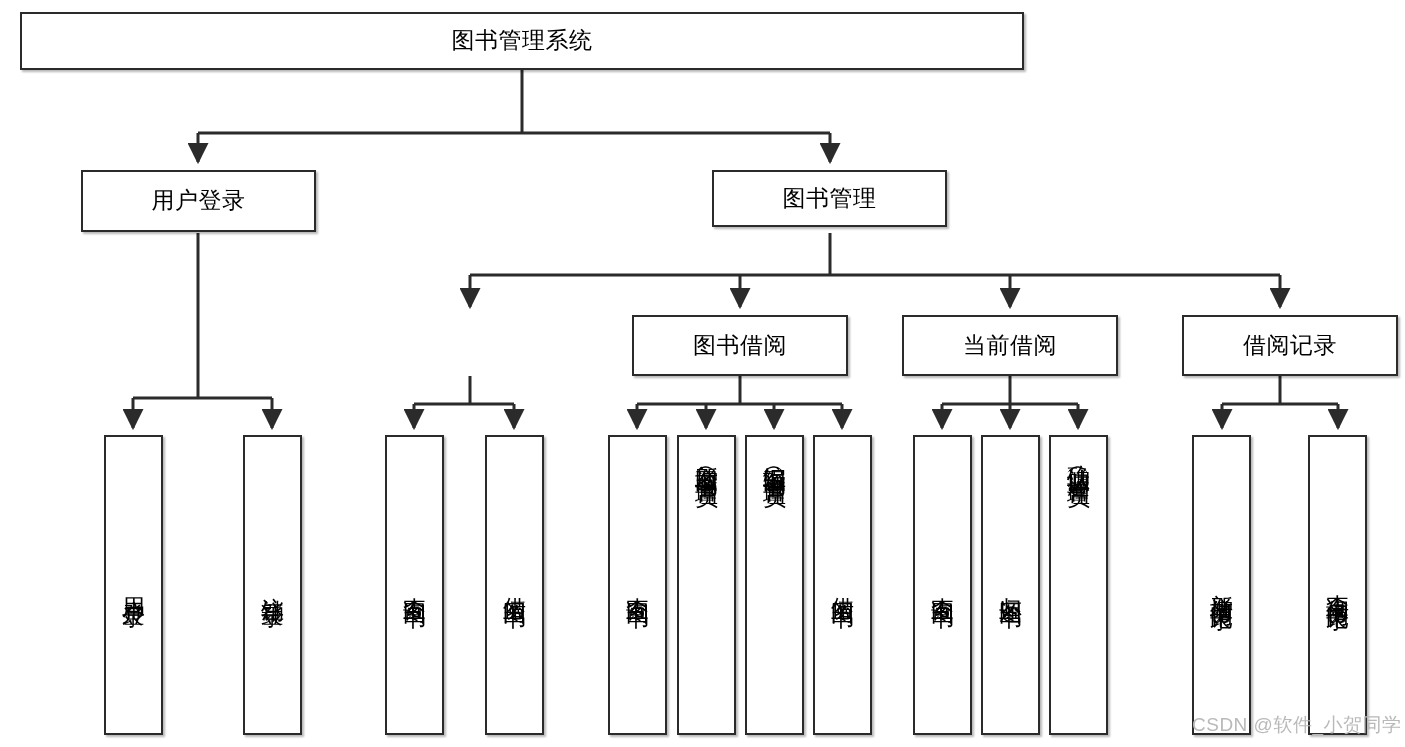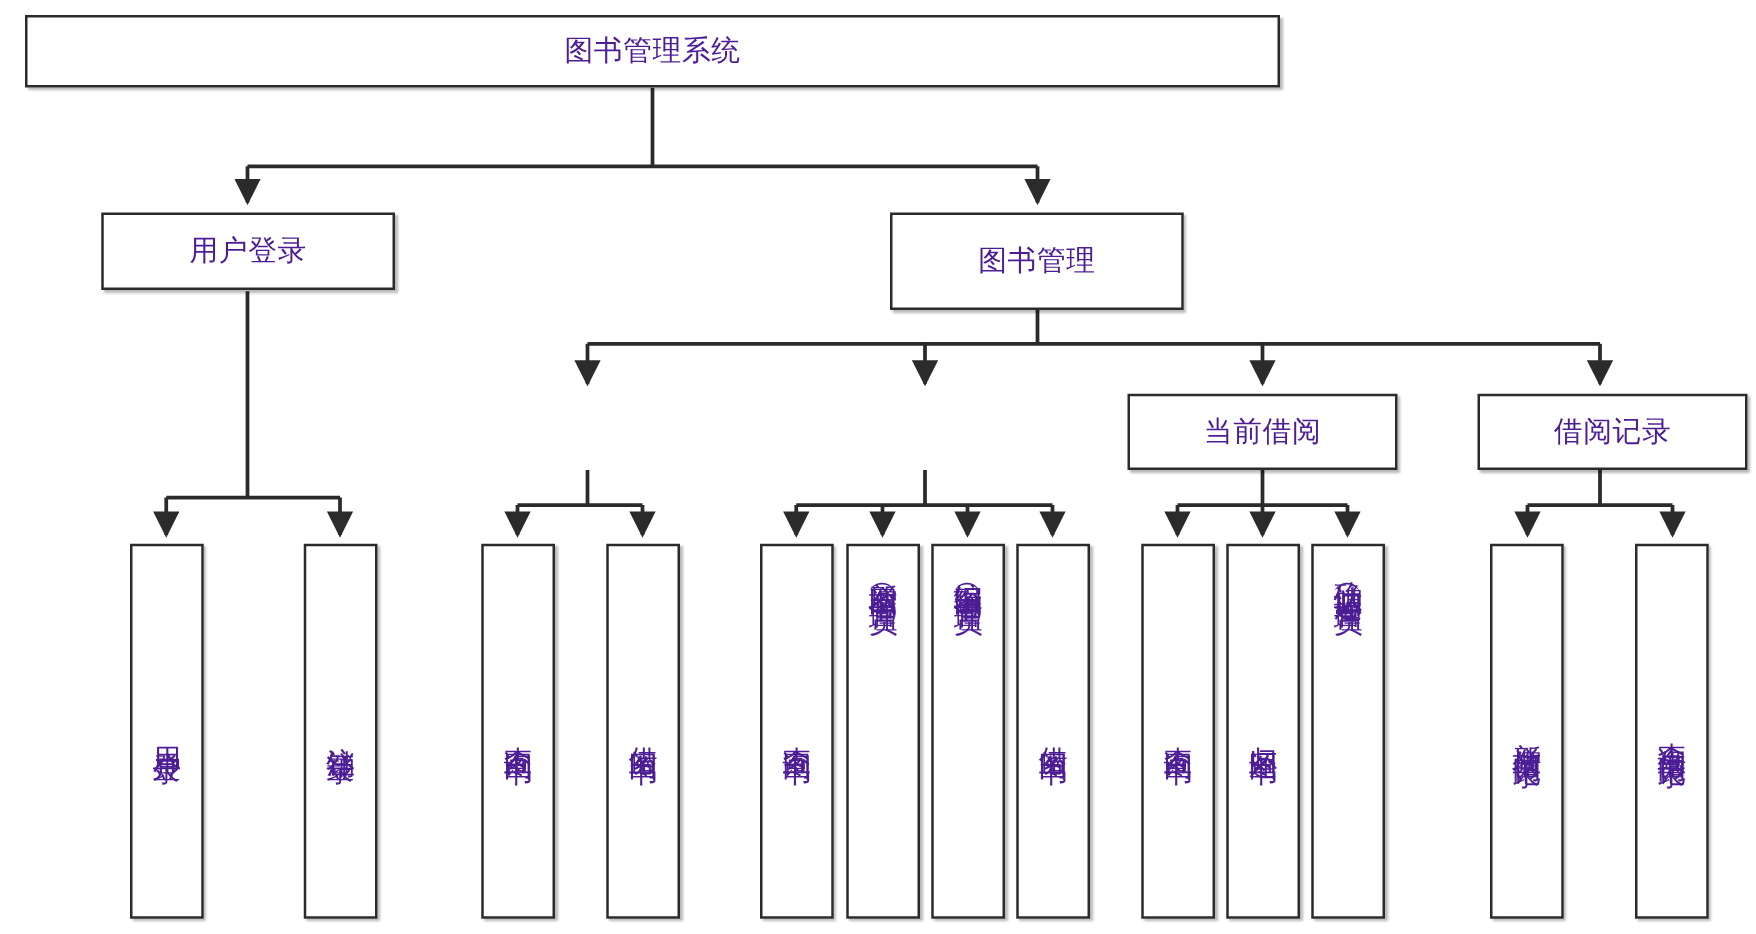--- a/index.html
+++ b/index.html
@@ -30,21 +30,21 @@
     position: absolute;
     box-sizing: border-box;
     background: #ffffff;
     border: 2px solid #2b2b2b;
     display: flex;
     align-items: center;
     justify-content: center;
     box-shadow: 2px 2px 2px rgba(0,0,0,0.28);
   }
   .node .label {
-    color: #4c1d95;
+    color: #000000;
     letter-spacing: 0.5px;
     white-space: nowrap;
     line-height: 1.18;
   }
   
   .node.horiz .label {
     font-size: 23px;
   }
   .node.root .label {
     font-size: 23px;
@@ -137,25 +137,28 @@
   </svg>
 
   <div class="node root horiz" style="left:20px; top:12px; width:1004px; height:58px;">
     <span class="label">图书管理系统</span>
   </div>
 
   <div class="node horiz" style="left:81px; top:170px; width:235px; height:62px;">
     <span class="label">用户登录</span>
   </div>
 
-  <div class="node horiz" style="left:712px; top:170px; width:235px; height:78px;">
+  <div class="node horiz" style="left:712px; top:170px; width:235px; height:57px;">
     <span class="label">图书管理</span>
   </div>
 
 
+  <div class="node horiz" style="left:632px; top:315px; width:216px; height:61px;">
+    <span class="label">图书借阅</span>
+  </div>
 
   <div class="node horiz" style="left:902px; top:315px; width:216px; height:61px;">
     <span class="label">当前借阅</span>
   </div>
 
   <div class="node horiz" style="left:1172px; top:315px; width:216px; height:61px;margin-left:10px;">
     <span class="label">借阅记录</span>
   </div>
 
   <div class="node vert center" style="left:104px; top:435px; width:59px; height:300px;">
@@ -203,14 +206,15 @@
   </div>
 
   <div class="node vert center" style="left:1192px; top:435px; width:59px; height:300px;">
     <span class="label">新增借阅记录</span>
   </div>
 
   <div class="node vert center" style="left:1308px; top:435px; width:59px; height:300px;">
     <span class="label">查询借阅记录</span>
   </div>
 
+  <div class="watermark">CSDN @软件_小贺同学</div>
 
 </div>
 
 </body></html>

